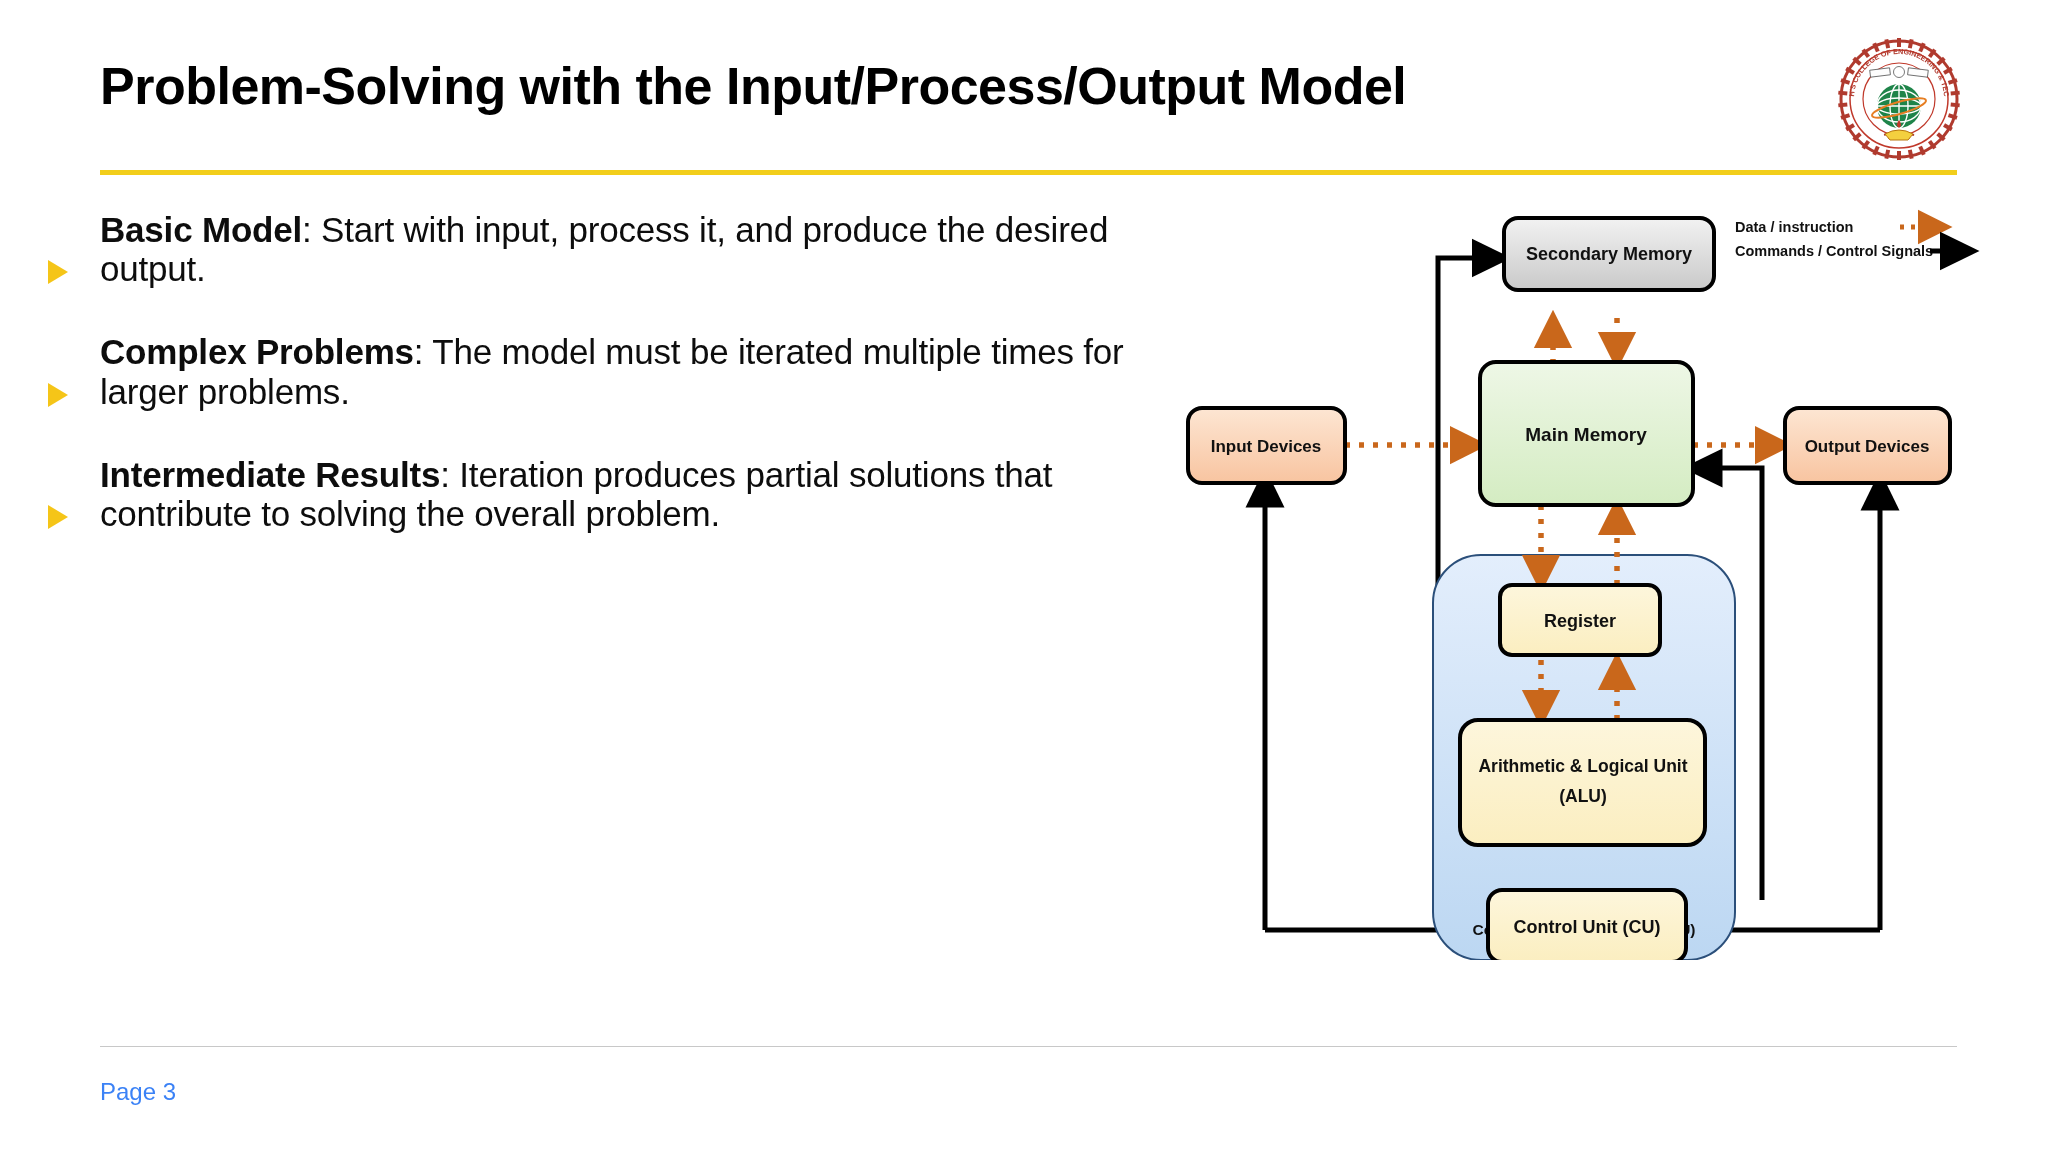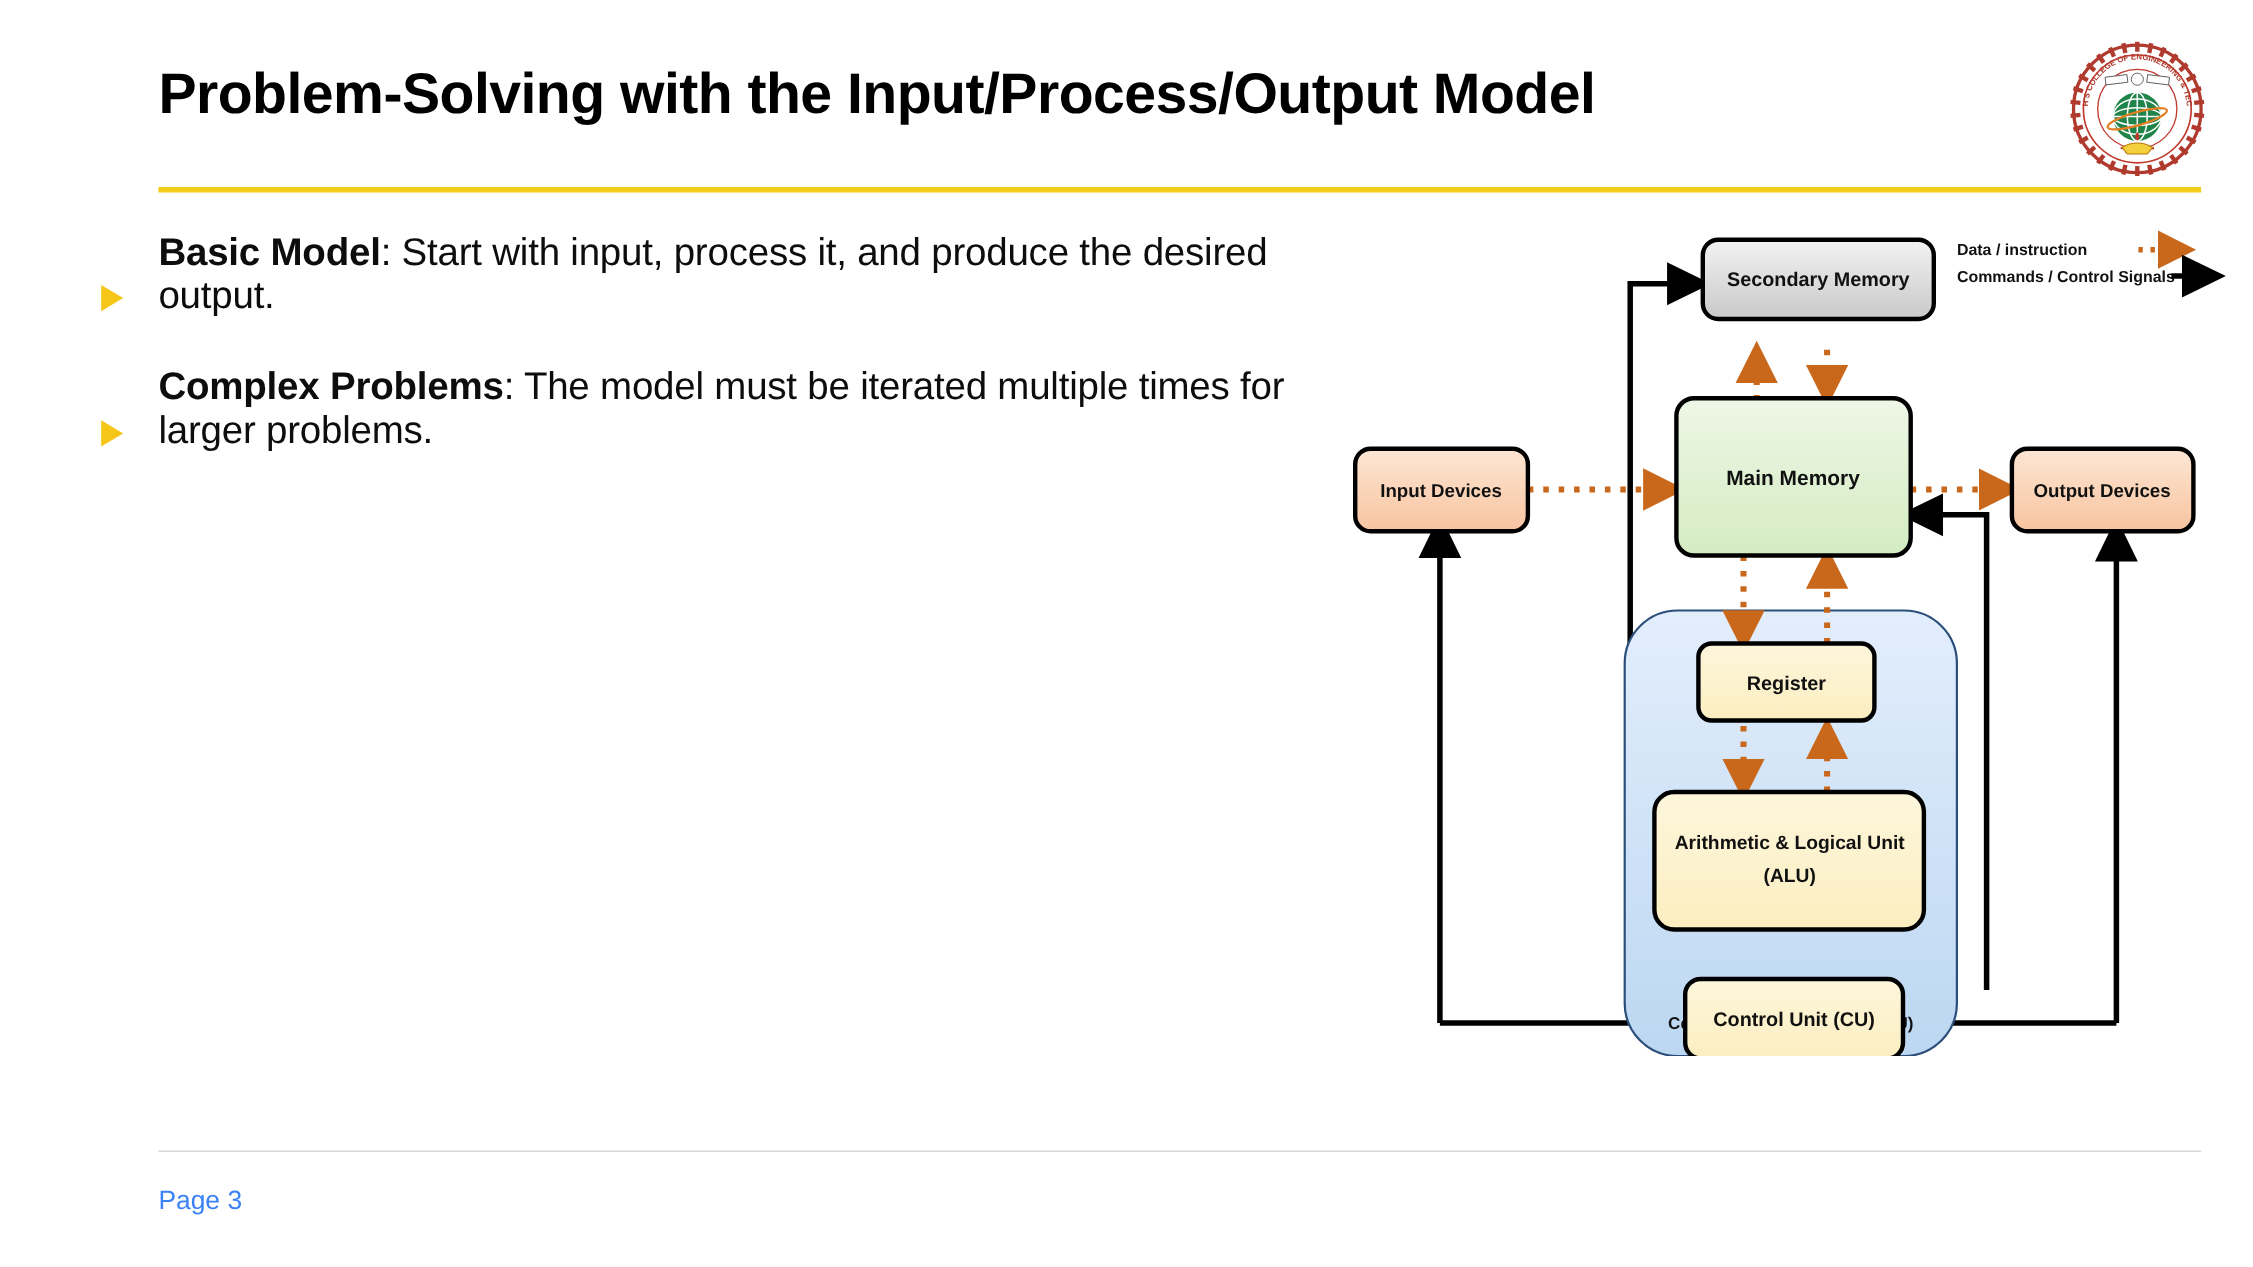--- a/index.html
+++ b/index.html
@@ -13,21 +13,20 @@
     height: 1152px;
     font-family: "Liberation Sans", sans-serif;
     overflow: hidden;
     position: relative;
   }
 
   .slide {
     position: absolute;
     inset: 0;
     background: #ffffff;
-    margin-left: 44px;
   }
 
   
   .slide-title {
     position: absolute;
     left: 100px;
     top: 56px;
     width: 1680px;
     font-size: 52px;
     font-weight: bold;
@@ -219,20 +218,26 @@
       </div>
     </div>
 
     <div class="bullet-row">
       <div class="bullet-marker"><span class="tri"></span></div>
       <div class="bullet-text">
         <b>Complex Problems</b><span>: The model must be iterated  multiple times for larger problems.</span>
       </div>
     </div>
 
+    <div class="bullet-row">
+      <div class="bullet-marker"><span class="tri"></span></div>
+      <div class="bullet-text">
+        <b>Intermediate Results</b><span>: Iteration produces partial  solutions that contribute to solving the overall  problem.</span>
+      </div>
+    </div>
 
 
   </div>
 
   <div class="diagram">
     <svg width="840" height="760" viewBox="0 0 840 760" xmlns="http://www.w3.org/2000/svg">
       <defs>
         <linearGradient id="gGray" x1="0" y1="0" x2="0" y2="1">
           <stop offset="0%" stop-color="#f2f2f2"></stop>
             <stop offset="100%" stop-color="#c9c9c9"></stop>

